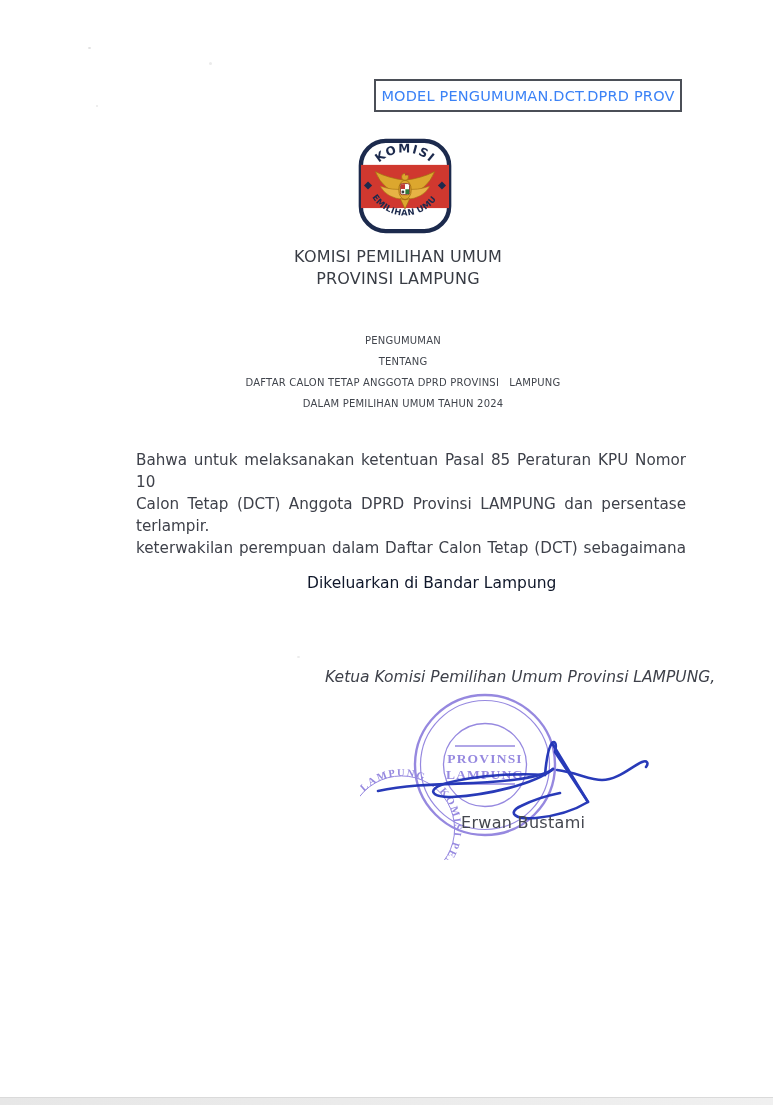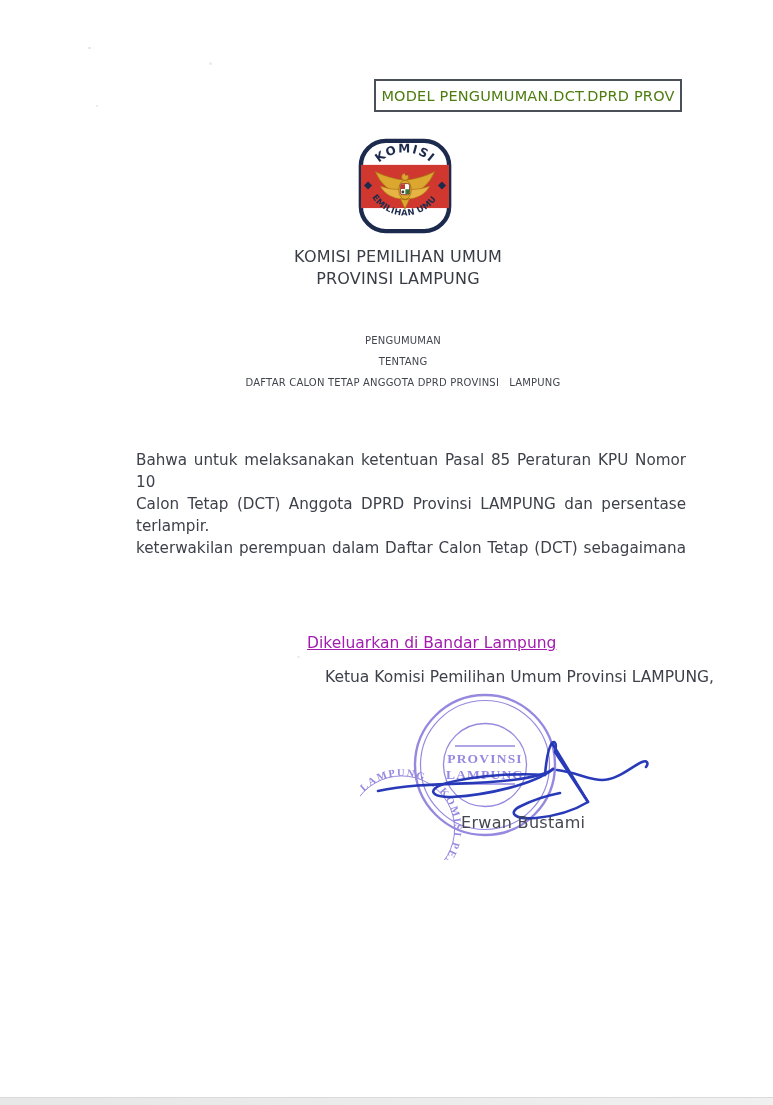--- a/index.html
+++ b/index.html
@@ -5,40 +5,40 @@
   html,body{margin:0;padding:0;background:#ffffff;}
   .page{
     position:relative;width:773px;height:1105px;overflow:hidden;
     background:#ffffff;font-family:"DejaVu Sans","Liberation Sans",sans-serif;
     color:#42454e;
   }
   
   .model-box{
     position:absolute;left:374px;top:79px;width:308px;height:33px;
     border:2px solid #4b4f57;display:flex;align-items:center;justify-content:center;
-    font-size:14.5px;letter-spacing:.2px;color:#4d7c0f;box-sizing:border-box;
+    font-size:14.5px;letter-spacing:.2px;color:#3b82f6;box-sizing:border-box;
   }
   
   .logo{position:absolute;left:357px;top:137px;width:96px;height:98px;}
   .logo svg{width:100%;height:100%;}
   
   .org{position:absolute;left:0;top:246px;width:796px;text-align:center;
     font-size:16px;line-height:21.5px;color:#383c44;letter-spacing:.2px;}
   
   .title-block{position:absolute;left:108px;top:330px;width:590px;text-align:center;
     font-size:10px;line-height:21px;color:#41454d;letter-spacing:.2px;}
   .title-line{white-space:pre-wrap;}
   
   .body-par{position:absolute;left:108px;top:449px;width:578px;
     font-size:15.2px;line-height:22px;color:#3e414a;}
   .body-line{text-align:justify;text-align-last:justify;margin-left:28px;-moz-text-align-last:justify;}
   .body-line.last{text-align-last:left;-moz-text-align-last:left;}
   
-  .issued{position:absolute;left:307px;top:632px;font-size:15.5px;line-height:22.5px;color:#a21caf;text-decoration:underline;}
-  .signer-title{position:absolute;left:325px;top:668px;font-size:15.5px;color:#3e414a;}
+  .issued{position:absolute;left:307px;top:572px;font-size:15.5px;line-height:22.5px;color:#0f172a;}
+  .signer-title{position:absolute;left:325px;top:668px;font-size:15.5px;color:#3e414a;font-style:italic;}
   .signer-name{position:absolute;left:461px;top:813px;font-size:16px;color:#44474f;letter-spacing:.3px;}
   
   .stamp-sig{position:absolute;left:360px;top:685px;width:310px;height:175px;}
   .stamp-sig svg{width:100%;height:100%;}
   
   .speck{position:absolute;border-radius:50%;background:#c6c6c6;opacity:.55;}
   .speck.s1{left:88px;top:47px;width:3px;height:2px;}
   .speck.s2{left:209px;top:62px;width:3px;height:3px;opacity:.35;}
   .speck.s3{left:96px;top:105px;width:2px;height:2px;opacity:.4;}
   .speck.s4{left:297px;top:656px;width:3px;height:2px;opacity:.35;}
@@ -93,20 +93,21 @@
 
   <div class="org">
     <div>KOMISI PEMILIHAN UMUM</div>
     <div>PROVINSI LAMPUNG</div>
   </div>
 
   <div class="title-block">
     <div class="title-line">PENGUMUMAN</div>
     <div class="title-line">TENTANG</div>
     <div class="title-line">DAFTAR CALON TETAP ANGGOTA DPRD PROVINSI   LAMPUNG</div>
+    <div class="title-line">DALAM PEMILIHAN UMUM TAHUN 2024</div>
   </div>
 
   <div class="body-par">
     <div class="body-line">Bahwa untuk melaksanakan ketentuan Pasal 85 Peraturan KPU Nomor 10</div>
     <div class="body-line">Calon Tetap (DCT) Anggota DPRD Provinsi  LAMPUNG dan persentase</div>
     <div class="body-line last">terlampir.</div>
     <div class="body-line">keterwakilan perempuan dalam Daftar Calon Tetap (DCT) sebagaimana</div>
   </div>
 
   <div class="issued">

